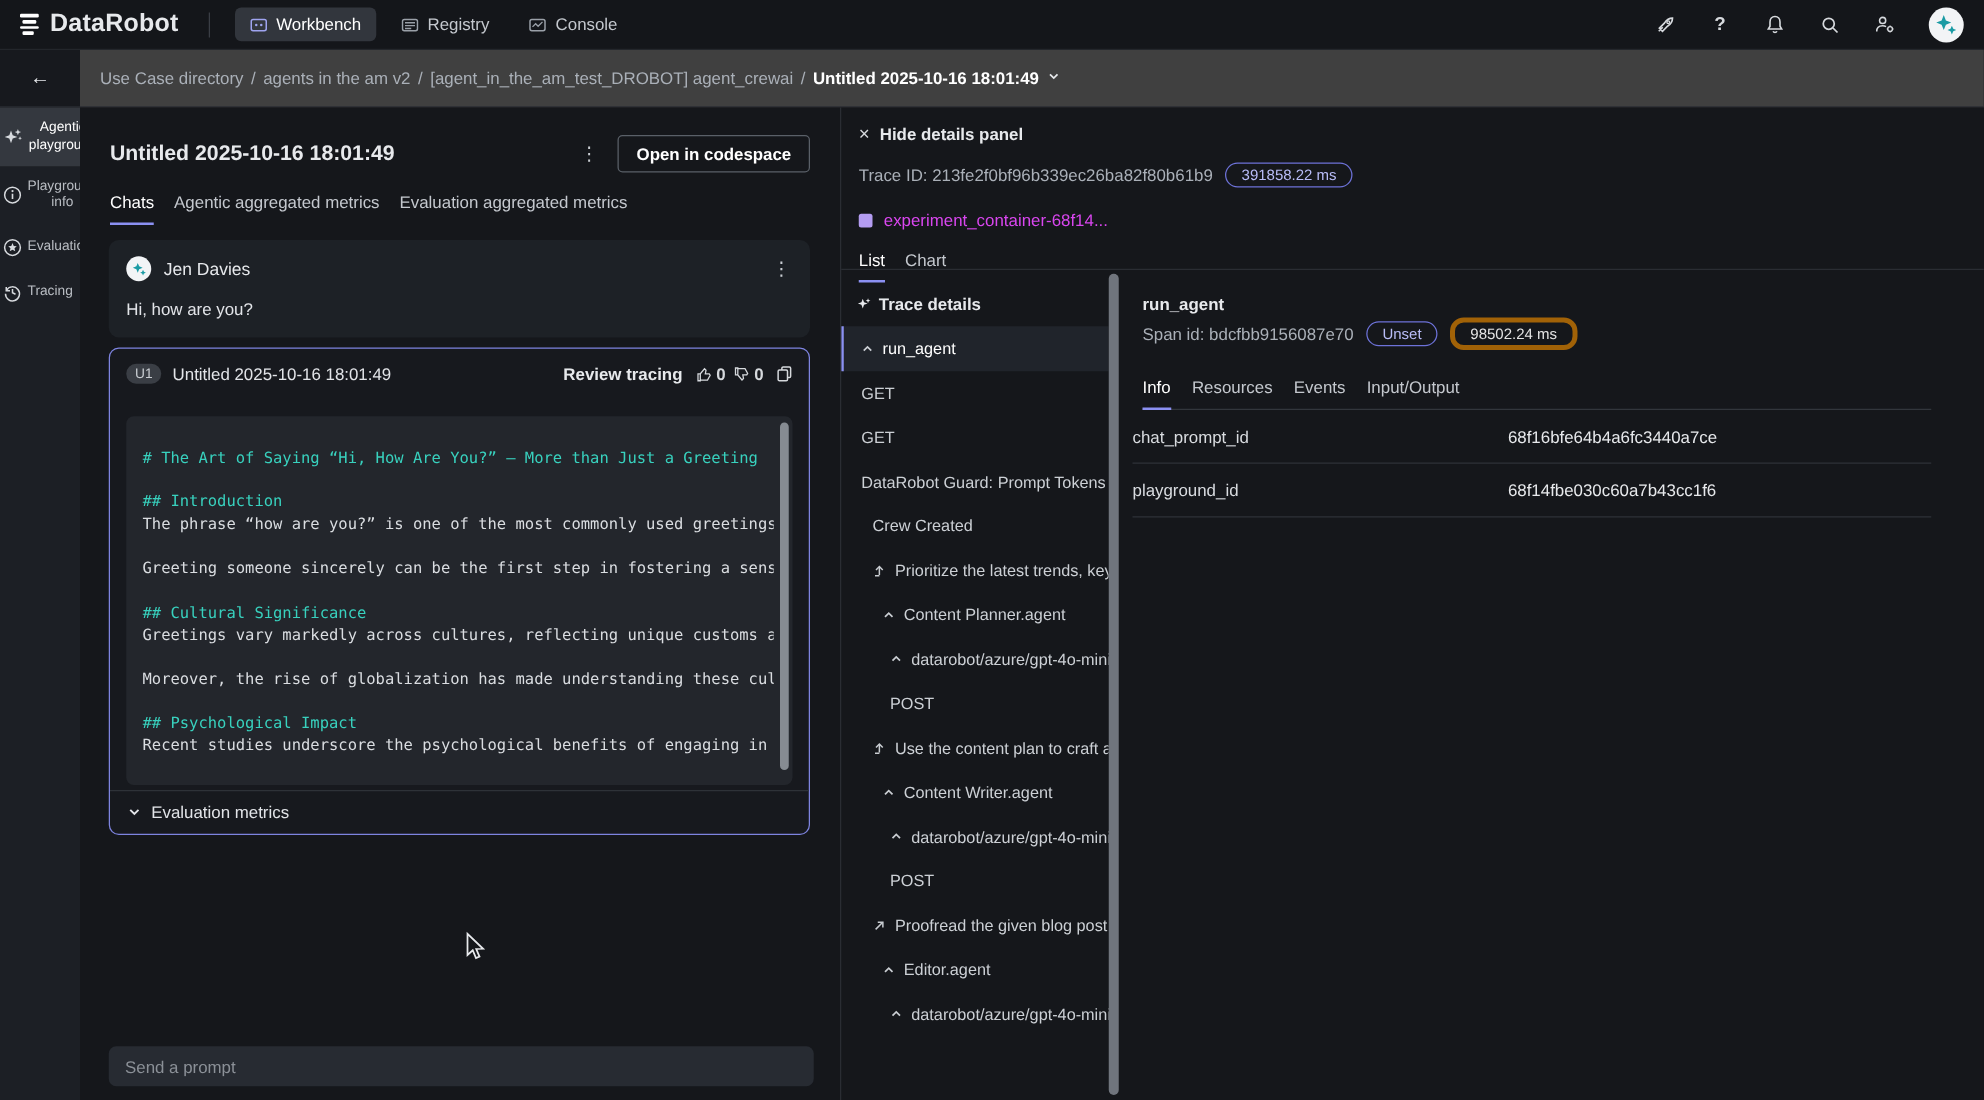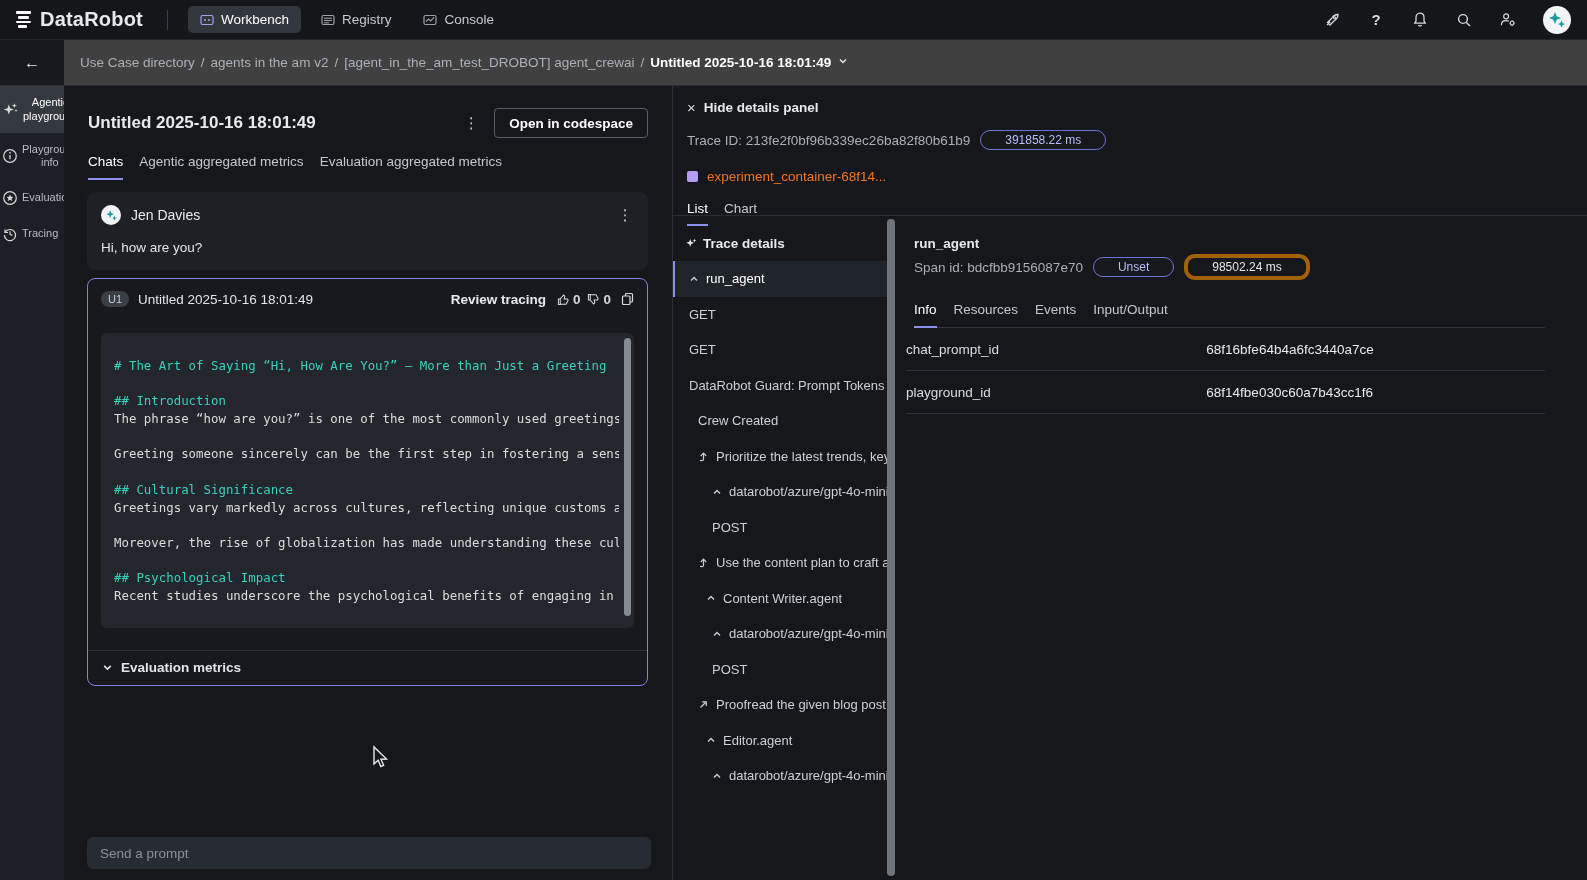--- a/index.html
+++ b/index.html
@@ -79,37 +79,37 @@
 
   .code-block{position:relative;margin-top:26px;background:#23262c;border-radius:6px;height:295px;
     overflow:hidden;padding:24px 16px 0 13px}
   .code-lines{font-family:"DejaVu Sans Mono",monospace;font-size:12.4px;line-height:17.7px;
     white-space:pre;overflow:hidden;width:505px}
   .cl{height:17.7px;overflow:hidden;color:#dadde1}
   .cl.h1,.cl.h2{color:#38d1be;margin-bottom:0}
   .cl.h1{margin-bottom:17.7px}
   .cl.p{margin-bottom:17.7px}
   .code-scroll{position:absolute;right:3px;top:5px;width:7px;height:278px;border-radius:4px;background:#868b92}
-  .resp-footer{border-top:1px solid #2e3238;margin:22px -13px 0;padding:9px 14px 10px;
-    display:flex;align-items:center;gap:8px;font-weight:bold;color:#e2e4e8;cursor:pointer}
+  .resp-footer{border-top:1px solid #2e3238;margin:4px -13px 0;padding:9px 14px 10px;
+    display:flex;align-items:center;gap:8px;font-weight:normal;color:#e2e4e8;cursor:pointer}
 
   .prompt-box{position:absolute;left:23px;bottom:11px;width:564px;height:32px;background:#272b32;
     border-radius:6px;border:none;outline:none;color:#e7e9ec;padding:0 13px;font-size:13.5px;font-family:inherit}
   .prompt-box::placeholder{color:#8b9097}
 
   
   .details{position:absolute;top:86px;left:672px;right:0;bottom:0;background:#15171b;border-left:1px solid #2a2d33}
   .details-head{padding:13px 14px 0}
   .hide-row{display:flex;align-items:center;gap:8px;font-weight:bold;cursor:pointer}
   .hide-x::before{content:"\00D7";color:#d6d9dd;font-size:15px;font-weight:normal}
   .trace-row{display:flex;align-items:center;gap:10px;margin-top:14px;color:#aab0b8}
-  .pill{border-radius:11px;font-size:12px;padding:2px 24px;white-space:nowrap}
+  .pill{border-radius:11px;font-size:12px;padding:2px 12px;white-space:nowrap}
   .pill.purple{border:1px solid #6d72d8;color:#b9bdf8}
   .pill.gray{border:4px solid #a16207;color:#e5e5e5}
-  .container-row{display:flex;align-items:center;gap:9px;margin-top:19px;color:#f97316}
+  .container-row{display:flex;align-items:center;gap:9px;margin-top:19px;color:#d946ef}
   .psq{width:11px;height:11px;border-radius:2px;background:#b49df2}
   .view-tabs{display:flex;gap:16px;margin-top:17px}
   .view-tab{padding-bottom:8px;color:#c4c8ce;cursor:pointer;border-bottom:2px solid transparent}
   .view-tab.active{color:#fff;border-bottom-color:#8b90f2}
   .details-split{position:absolute;top:129px;left:0;right:0;border-top:1px solid #2a2d33}
   .details-body{position:absolute;top:130px;left:0;right:0;bottom:0;display:flex}
   .tree{width:214px;overflow:hidden;padding-top:12px}
   .tree-header{display:flex;align-items:center;gap:5px;font-weight:bold;padding:8px 0 10px 12px}
   .tree-item{display:flex;align-items:center;gap:7px;height:35.5px;padding-left:16px;
     color:#ccd0d5;font-size:13px;white-space:nowrap;overflow:hidden;cursor:pointer}
@@ -390,20 +390,28 @@
           <div class="tree-item" style="padding-left: 25px;">
             <span class="tic">
               <svg width="11" height="11" viewBox="0 0 11 11">
                 <line x1="5.5" y1="9" x2="5.5" y2="2.5" stroke="currentColor" stroke-width="1.2"></line>
                 <polyline points="2.8,5 5.5,2.2 8.2,5" fill="none" stroke="currentColor" stroke-width="1.2"></polyline>
                 <line x1="2" y1="9.5" x2="5.5" y2="9.5" stroke="currentColor" stroke-width="1.2"></line>
               </svg>
             </span>
             <span>Prioritize the latest trends, key p</span>
           </div>
+          <div class="tree-item" style="padding-left: 33px;">
+            <span class="tic">
+              <svg width="10" height="10" viewBox="0 0 10 10">
+                <polyline points="2,6.5 5,3.5 8,6.5" fill="none" stroke="currentColor" stroke-width="1.4"></polyline>
+              </svg>
+            </span>
+            <span>Content Planner.agent</span>
+          </div>
           <div class="tree-item" style="padding-left: 39px;">
             <span class="tic">
               <svg width="10" height="10" viewBox="0 0 10 10">
                 <polyline points="2,6.5 5,3.5 8,6.5" fill="none" stroke="currentColor" stroke-width="1.4"></polyline>
               </svg>
             </span>
             <span>datarobot/azure/gpt-4o-mini.l</span>
           </div>
           <div class="tree-item" style="padding-left: 39px;">
             <span>POST</span>

